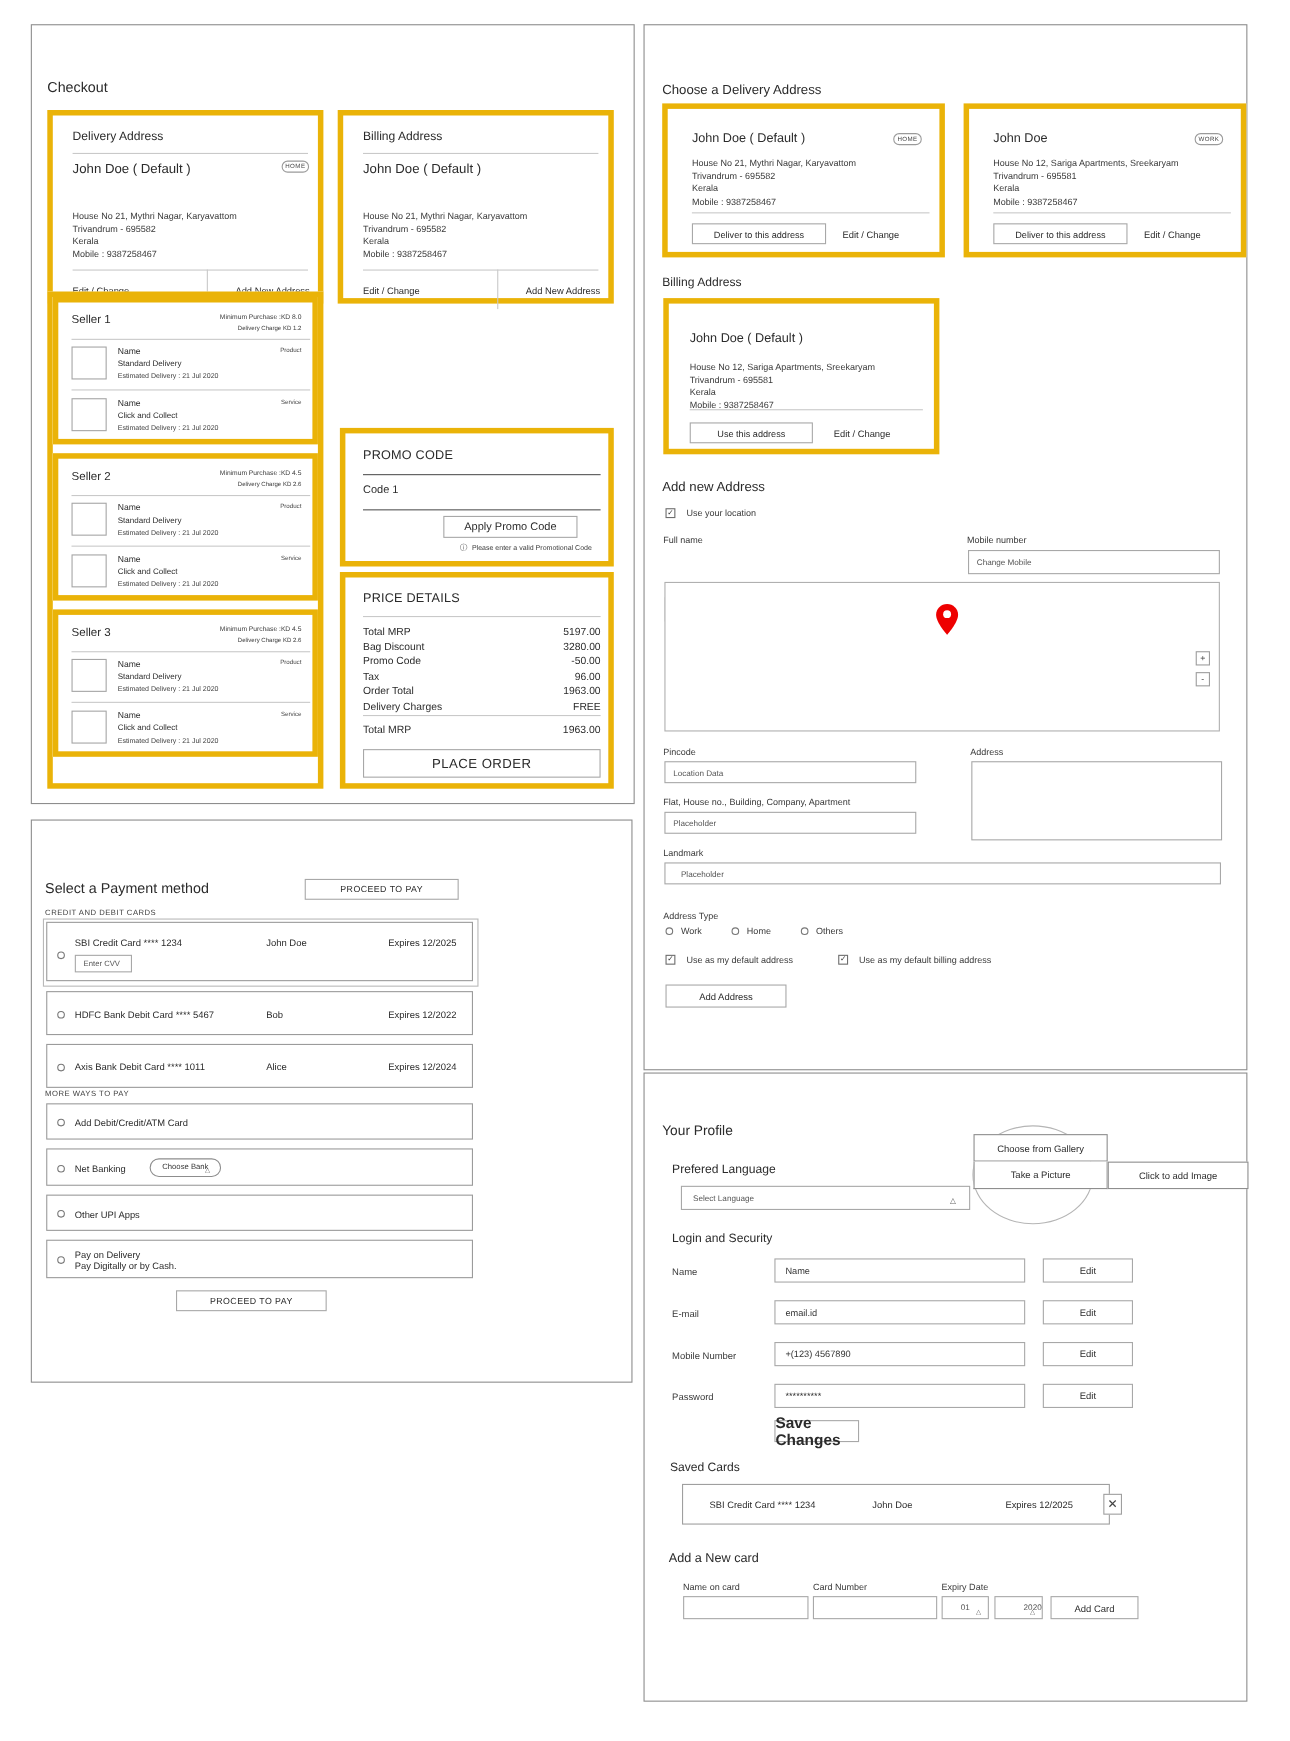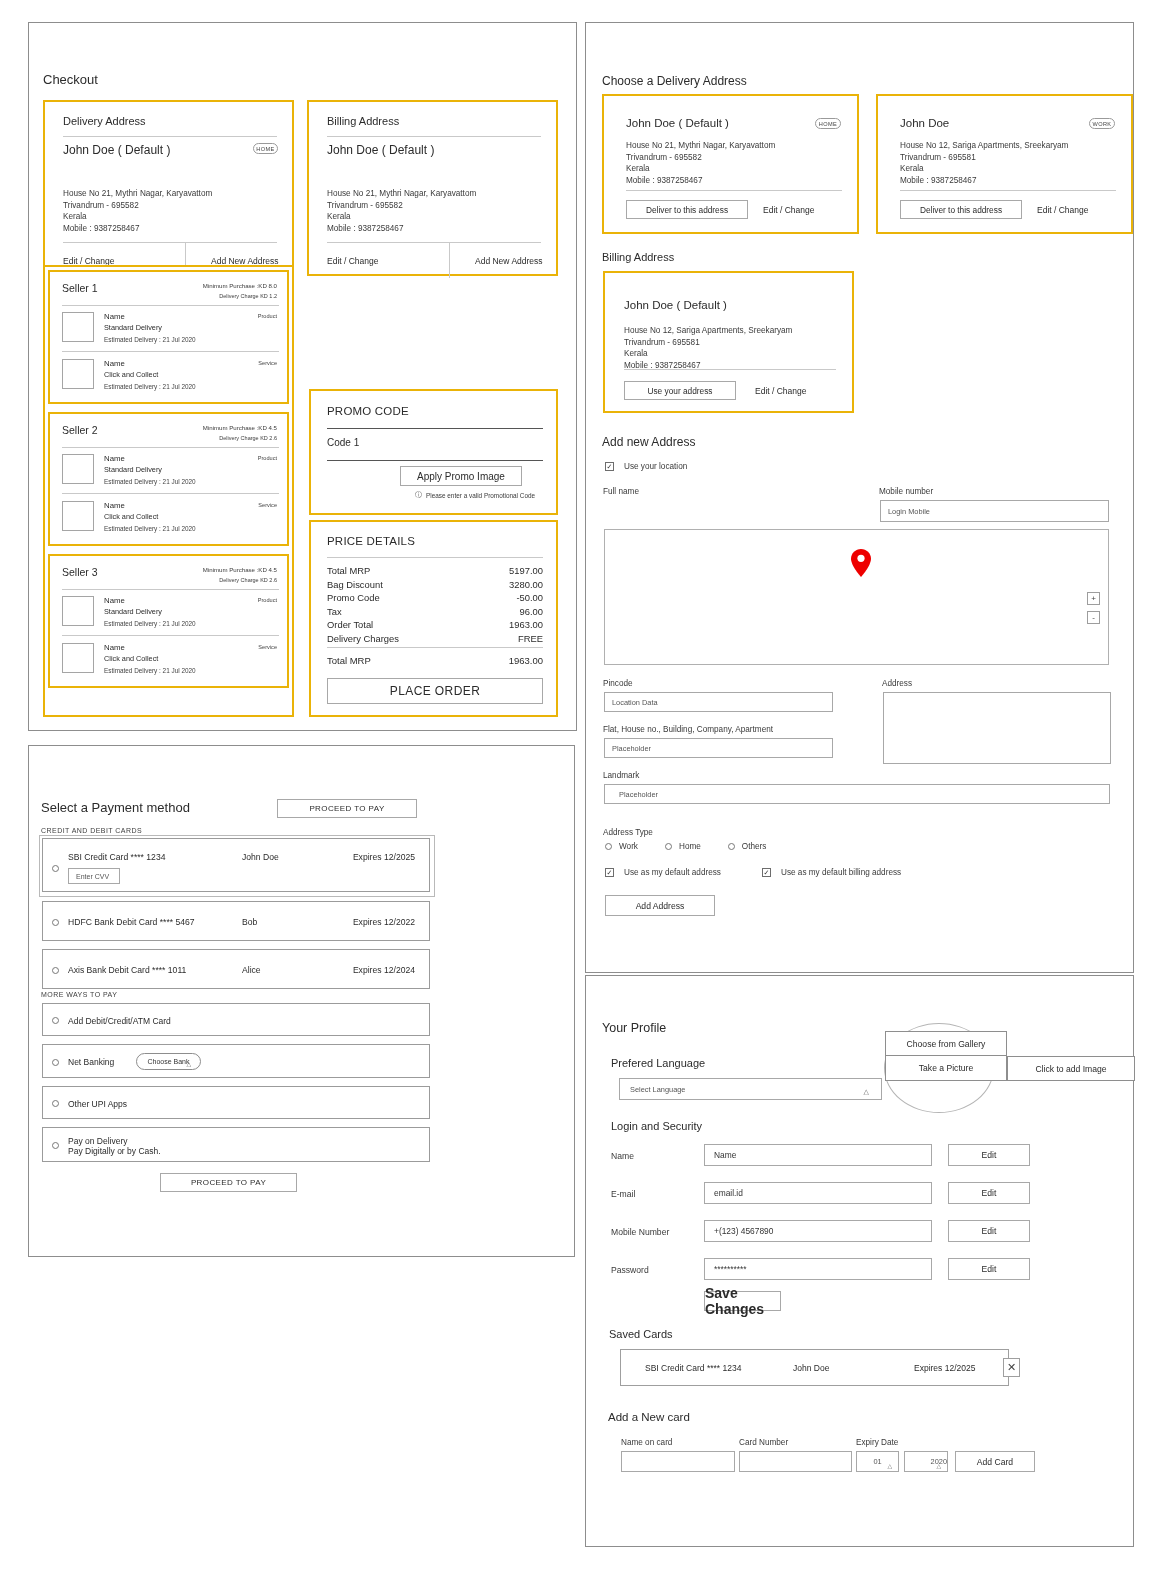--- a/index.html
+++ b/index.html
@@ -16,21 +16,21 @@
     height: 1583px;
     background: #ffffff;
     overflow: hidden;
   }
   .panel {
     position: absolute;
     background: #ffffff;
     border: 1px solid #8d8d8d;
   }
   .card {
-    border: 2px solid #eab308;
+    border: 5px solid #eab308;
     background: #fff;
   }
   .hdr { font-size: 13px; color: #2b2b2b; }
   .sec-title { font-size: 13.5px; color: #2b2b2b; }
   .big-name { font-size: 14px; color: #2b2b2b; }
   .addr-line { font-size: 8.2px; line-height: 11.5px; color: #3a3a3a; }
   .tiny { font-size: 7.5px; color: #3a3a3a; }
   .divider { border-top: 1px solid #c9c9c9; }
   .tag-pill {
     border: 1px solid #9a9a9a; border-radius: 9px;
@@ -163,21 +163,21 @@
           <div class="abs" style="left: 54px; top: 111px; font-size: 6.4px; color: rgb(68, 68, 68);">Estimated Delivery : 21 Jul 2020</div>
           <div class="abs" style="right: 10px; top: 88px; font-size: 5.6px; color: rgb(68, 68, 68);">Service</div>
         </div>
       </div>
 
     <div class="abs card" style="left:280px; top:366px; width:249px; height:126px;">
       <div class="abs" style="left:16px; top:14px; font-size:11.5px; letter-spacing:.2px;">PROMO CODE</div>
       <div class="abs" style="left:16px; top:37px; width:216px; border-top:1px solid #555;"></div>
       <div class="abs" style="left:16px; top:46px; font-size:10px;">Code 1</div>
       <div class="abs" style="left:16px; top:69px; width:216px; border-top:1px solid #555;"></div>
-      <div class="abs btn" style="left:89px; top:75px; width:122px; height:20px; font-size:10px;">Apply Promo Image</div>
+      <div class="abs btn" style="left:89px; top:75px; width:122px; height:20px; font-size:10px;">Apply Promo Code</div>
       <div class="abs row" style="left:104px; top:99px; gap:4px;">
         <span style="font-size:7px; color:#555; display:inline-block;">ⓘ</span>
         <span class="tiny" style="font-size:6.4px;">Please enter a valid Promotional Code</span>
       </div>
     </div>
 
     <div class="abs card" style="left:280px; top:497px; width:249px; height:197px;">
       <div class="abs" style="left:16px; top:13px; font-size:11.5px; letter-spacing:.2px;">PRICE DETAILS</div>
       <div class="abs divider" style="left:16px; top:35px; width:216px;"></div>
       <div id="price-rows" class="abs" style="left:16px; top:42px; width:216px;">
@@ -309,36 +309,36 @@
 
     <div class="abs card" style="left:17px; top:248px; width:251px; height:142px;">
       <div class="abs big-name" style="left:19px; top:26px; font-size:11.5px;">John Doe ( Default )</div>
       <div class="abs" style="left:19px; top:52px;">
         <div class="addr-line">House No 12, Sariga Apartments, Sreekaryam</div>
         <div class="addr-line">Trivandrum - 695581</div>
         <div class="addr-line">Kerala</div>
         <div class="addr-line">Mobile : 9387258467</div>
       </div>
       <div class="abs divider" style="left:19px; top:96px; width:212px;"></div>
-      <div class="abs btn" style="left:19px; top:108px; width:112px; height:19px; font-size:8.3px;">Use your address</div>
+      <div class="abs btn" style="left:19px; top:108px; width:112px; height:19px; font-size:8.3px;">Use this address</div>
       <div class="abs linktext" style="left:150px; top:113px;">Edit / Change</div>
     </div>
 
     <div class="abs hdr" style="left:16px; top:412px; font-size:12px;">Add new Address</div>
 
     <div class="abs row" style="left:19px; top:439px; gap:10px;">
       <span class="checkbox">✓</span>
       <span class="flabel">Use your location</span>
     </div>
 
     <div class="abs flabel" style="left:17px; top:464px;">Full name</div>
     <div class="abs field" style="left:18px; top:477px; width:228px; height:22px;margin-top:43px;">Login Name</div>
 
     <div class="abs flabel" style="left:293px; top:464px;">Mobile number</div>
-    <div class="abs field" style="left:294px; top:477px; width:229px; height:22px;">Login Mobile</div>
+    <div class="abs field" style="left:294px; top:477px; width:229px; height:22px;">Change Mobile</div>
 
     <div class="abs" style="left:18px; top:506px; width:505px; height:136px; border:1px solid #b0b0b0; background:#fff;">
       <svg width="22" height="30" viewBox="0 0 22 30" style="position:absolute; left:245px; top:18px;">
         <path d="M11 1 C5.5 1 1 5.4 1 10.8 C1 18 11 29 11 29 C11 29 21 18 21 10.8 C21 5.4 16.5 1 11 1 Z" fill="#ee0000"></path>
         <circle cx="11" cy="10.3" r="3.6" fill="#ffffff"></circle>
       </svg>
       <div class="stepbtn" style="position:absolute; right:8px; top:62px;">+</div>
       <div class="stepbtn" style="position:absolute; right:8px; top:81px;">-</div>
     </div>
 

